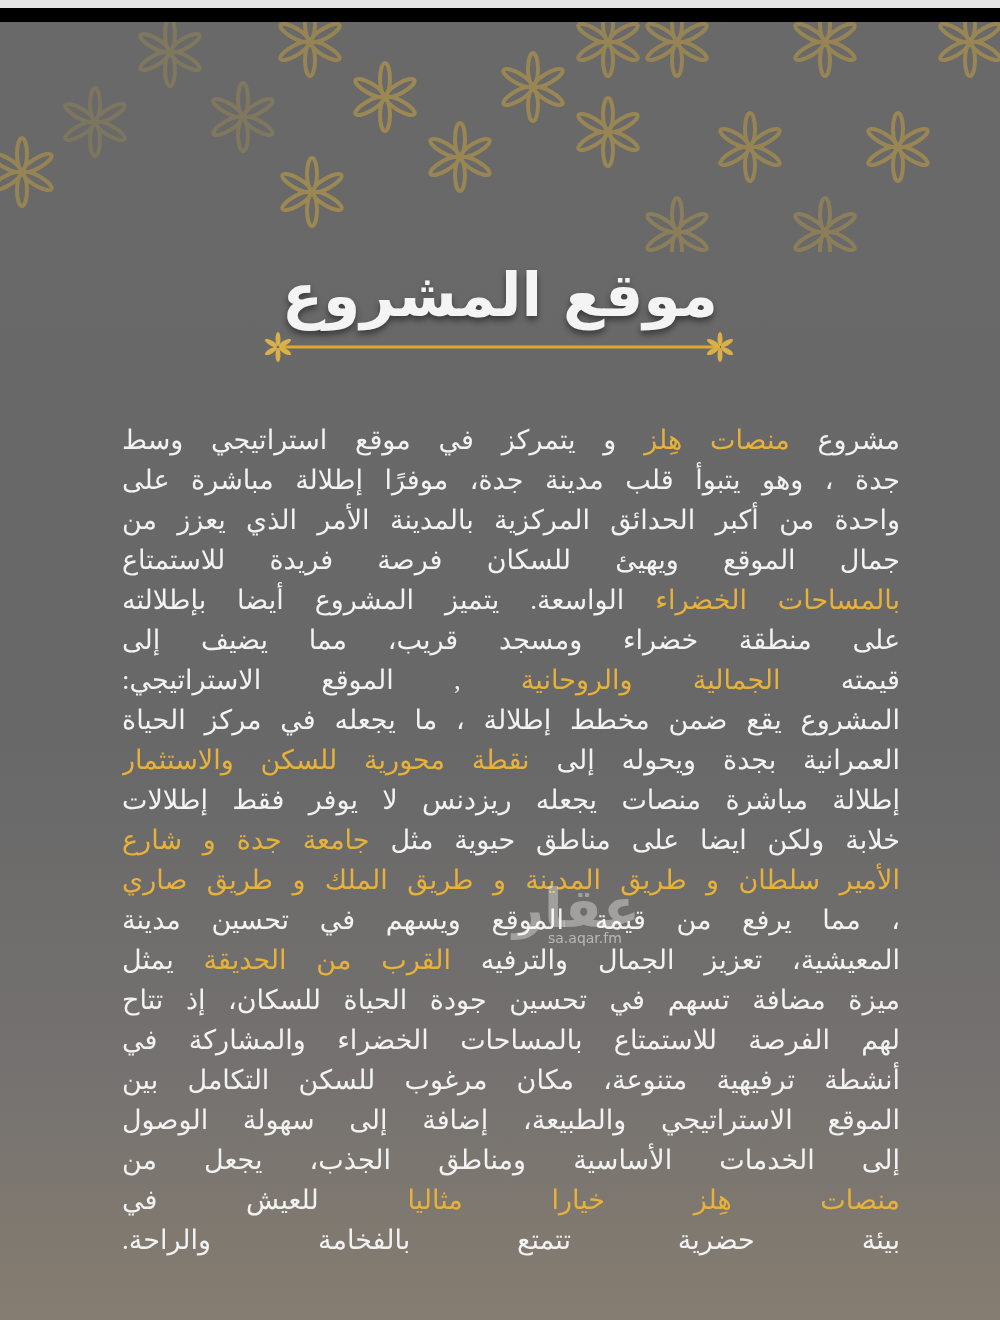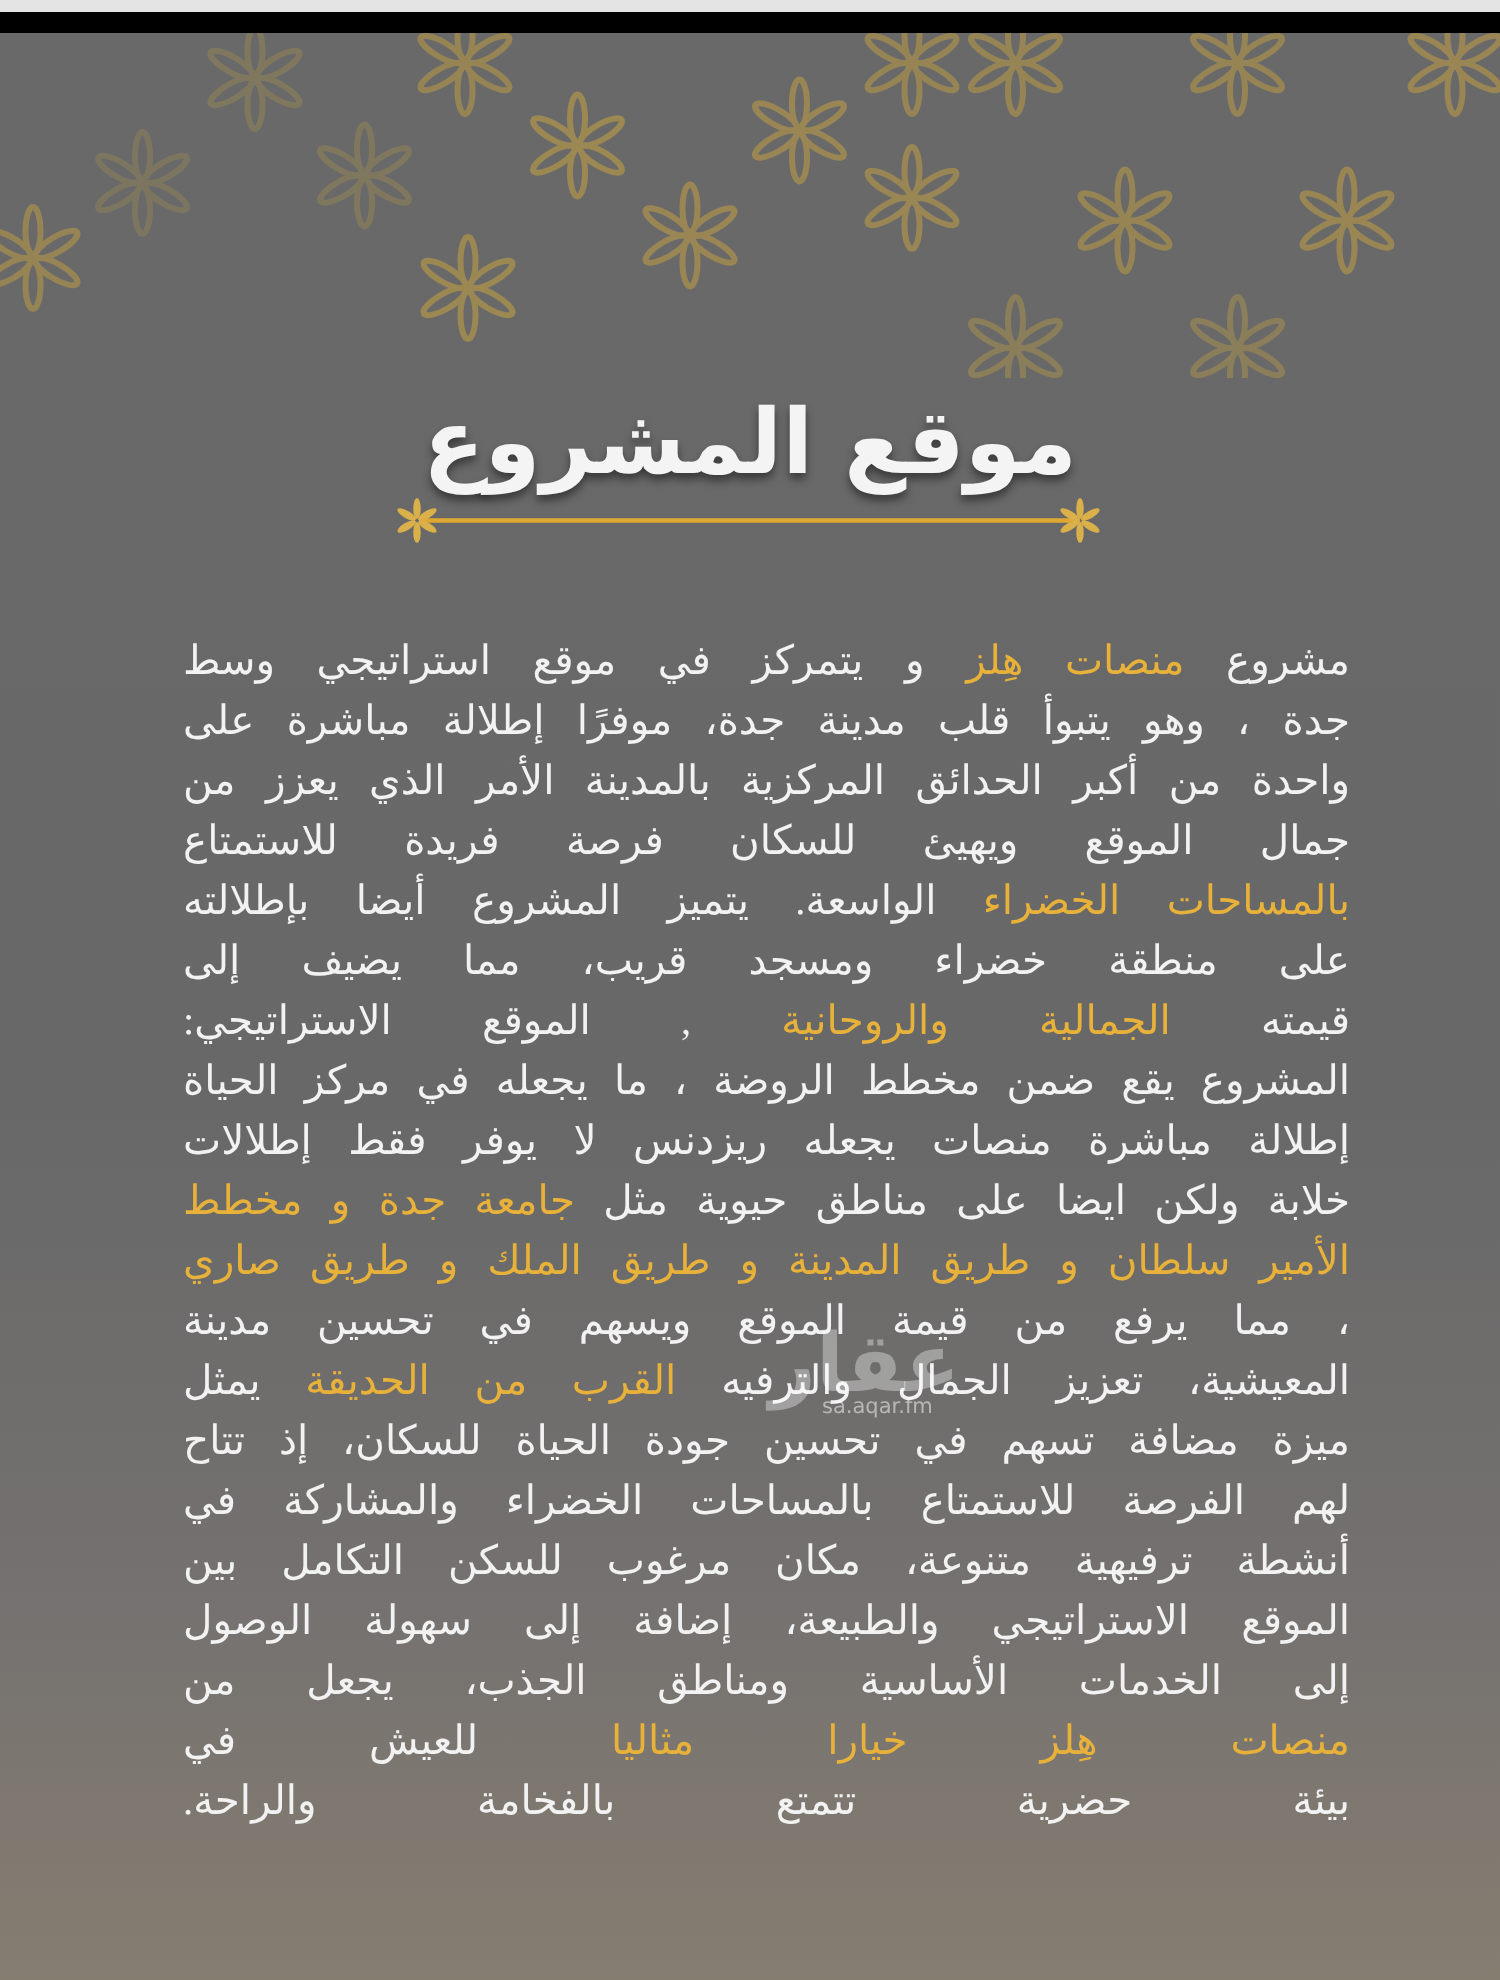--- a/index.html
+++ b/index.html
@@ -99,23 +99,24 @@
   </svg>
 
   <div class="body-text" id="body-text">
       <span class="line"><span>مشروع </span><span class="hl">منصات هِلز</span><span> و يتمركز في موقع استراتيجي  وسط</span></span>
       <span class="line"><span>جدة ، وهو يتبوأ قلب مدينة جدة، موفرًا إطلالة مباشرة على</span></span>
       <span class="line"><span>واحدة من أكبر الحدائق المركزية بالمدينة الأمر الذي يعزز من</span></span>
       <span class="line"><span>جمال الموقع ويهيئ للسكان فرصة فريدة للاستمتاع</span></span>
       <span class="line"><span class="hl">بالمساحات الخضراء</span><span> الواسعة. يتميز المشروع أيضا بإطلالته</span></span>
       <span class="line"><span>على منطقة خضراء ومسجد قريب، مما يضيف إلى</span></span>
       <span class="line"><span>قيمته </span><span class="hl">الجمالية والروحانية</span><span> , الموقع الاستراتيجي:</span></span>
-      <span class="line"><span>المشروع يقع ضمن مخطط الروضة ، ما يجعله في مركز الحياة</span></span>
+      <span class="line"><span>المشروع يقع ضمن مخطط إطلالة ، ما يجعله في مركز الحياة</span></span>
+      <span class="line"><span>العمرانية بجدة ويحوله إلى </span><span class="hl">نقطة محورية للسكن والاستثمار</span></span>
       <span class="line"><span>إطلالة مباشرة منصات يجعله ريزدنس لا يوفر فقط إطلالات</span></span>
-      <span class="line"><span>خلابة  ولكن ايضا على مناطق حيوية مثل </span><span class="hl">جامعة جدة و مخطط</span></span>
+      <span class="line"><span>خلابة  ولكن ايضا على مناطق حيوية مثل </span><span class="hl">جامعة جدة و شارع</span></span>
       <span class="line"><span class="hl">الأمير سلطان و طريق المدينة و طريق الملك و طريق صاري</span></span>
       <span class="line"><span>، مما يرفع من قيمة الموقع ويسهم في تحسين مدينة</span></span>
       <span class="line"><span>المعيشية، تعزيز الجمال والترفيه </span><span class="hl">القرب من الحديقة</span><span> يمثل</span></span>
       <span class="line"><span>ميزة مضافة تسهم في تحسين جودة الحياة للسكان، إذ تتاح</span></span>
       <span class="line"><span>لهم الفرصة للاستمتاع بالمساحات الخضراء والمشاركة في</span></span>
       <span class="line"><span>أنشطة ترفيهية متنوعة، مكان مرغوب للسكن التكامل بين</span></span>
       <span class="line"><span>الموقع الاستراتيجي والطبيعة، إضافة إلى سهولة الوصول</span></span>
       <span class="line"><span> إلى الخدمات الأساسية ومناطق الجذب، يجعل من</span></span>
       <span class="line"><span class="hl">منصات هِلز خيارا مثاليا</span><span> للعيش في</span></span>
       <span class="line"><span>بيئة حضرية تتمتع بالفخامة والراحة.</span></span>

